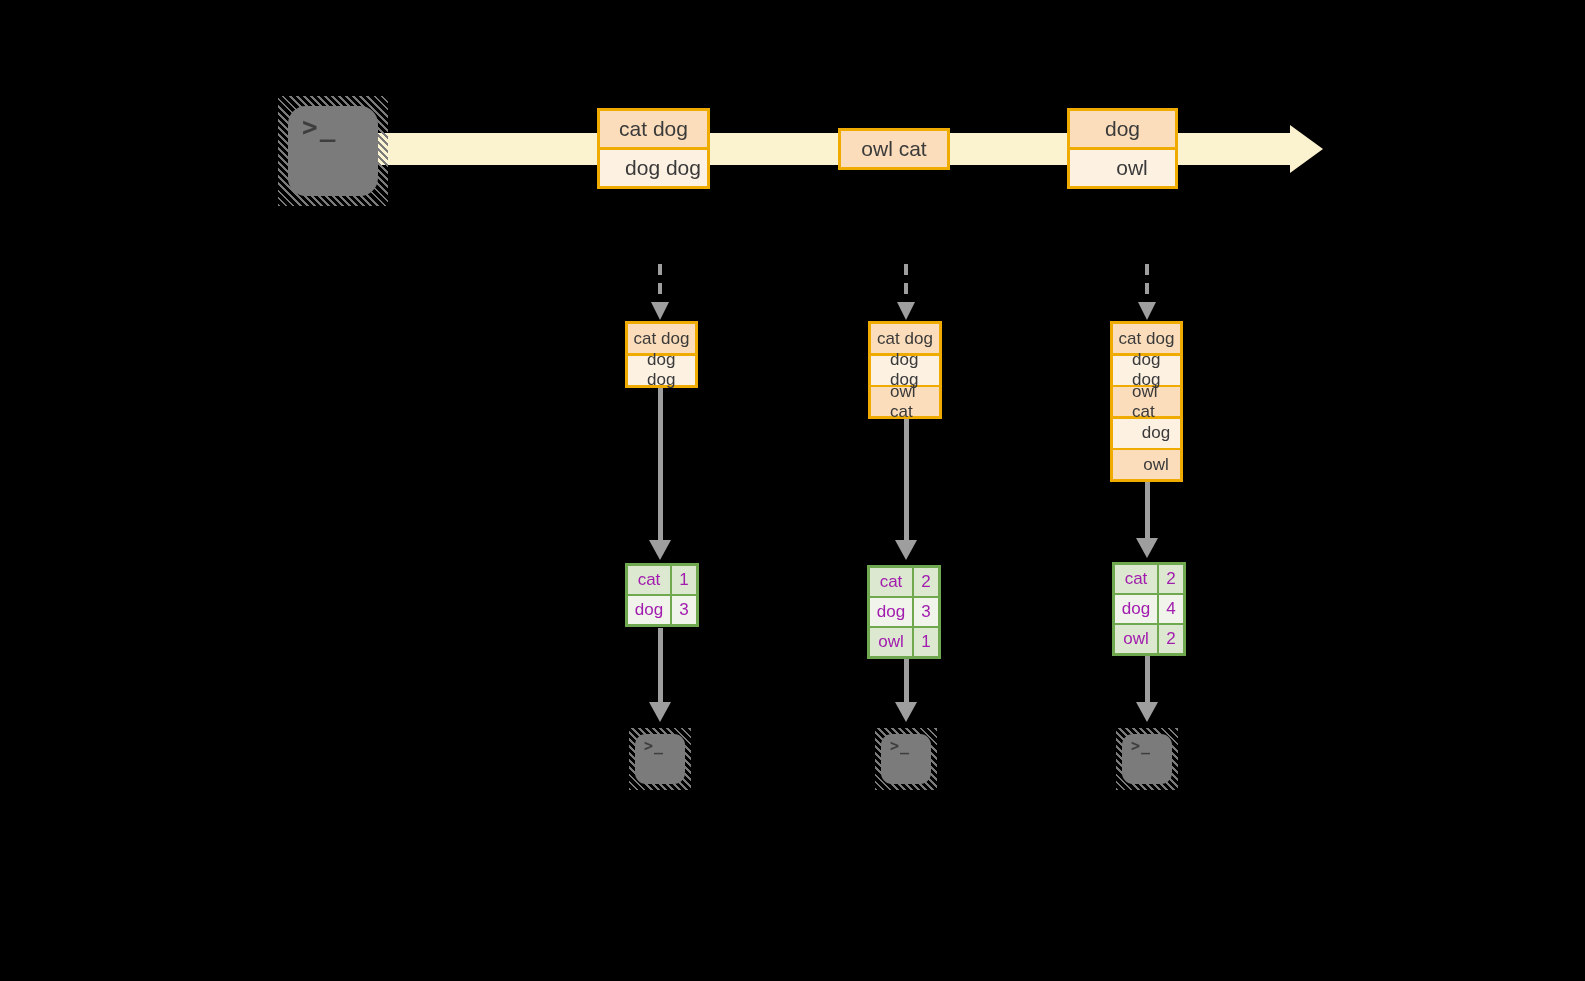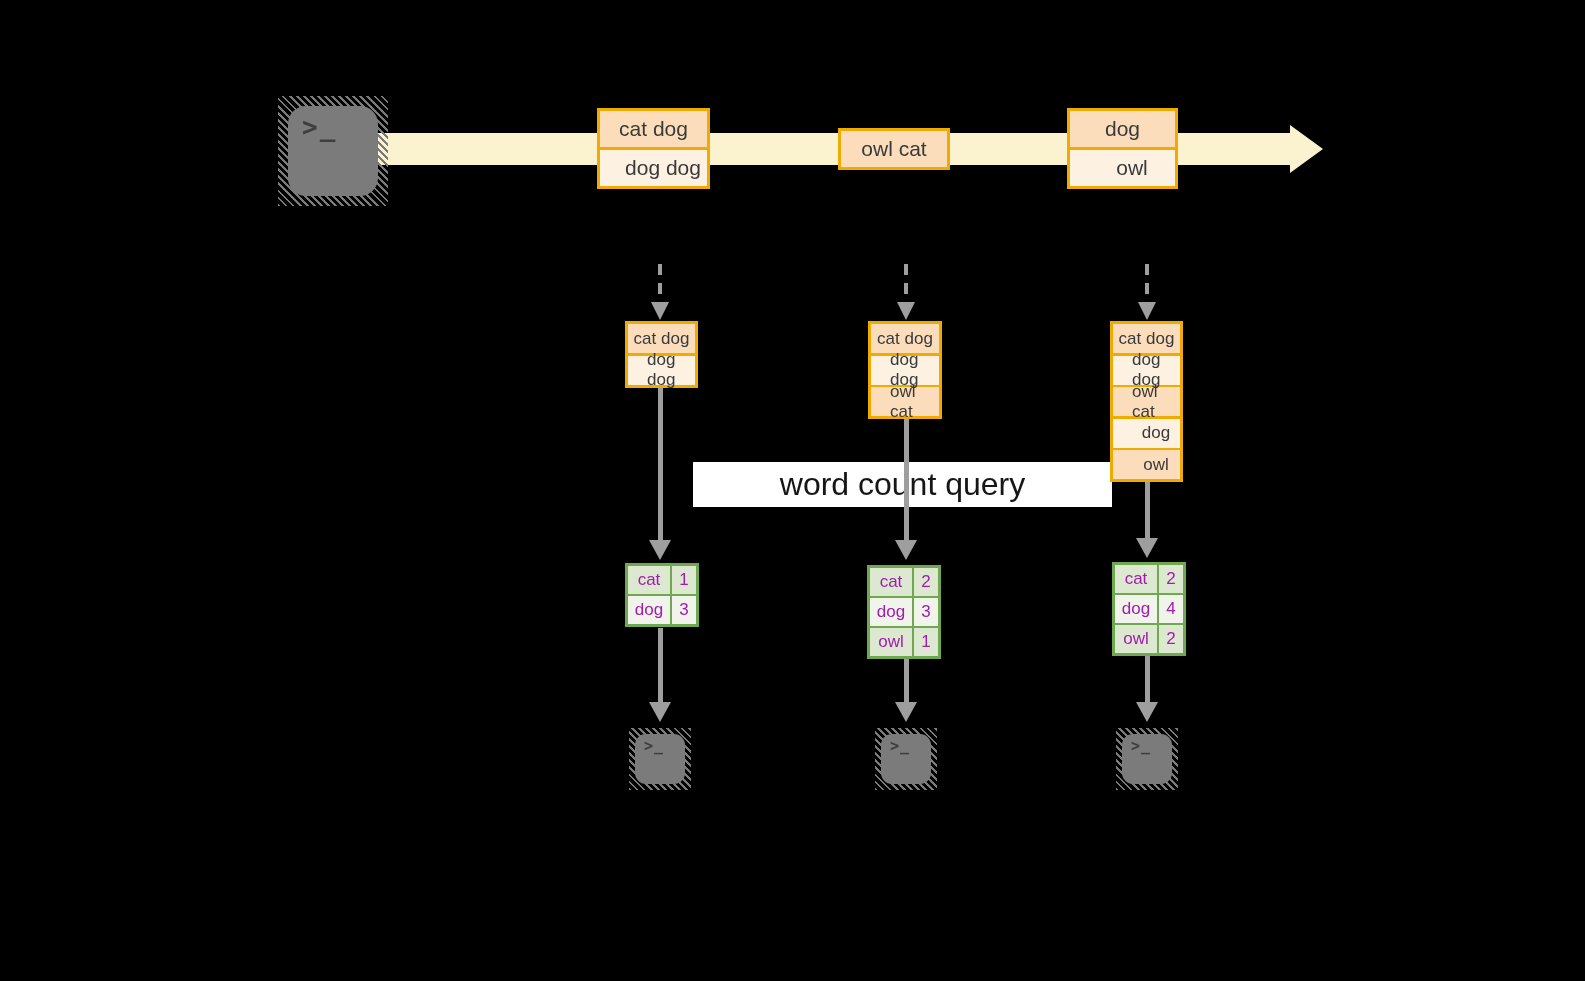--- a/index.html
+++ b/index.html
@@ -70,23 +70,20 @@
     <div class="row fill-b">dog dog</div>
   </div>
   <div class="obox msgbox" style="left:838px;top:128px;width:106px;">
     <div class="row fill-a">owl cat</div>
   </div>
   <div class="obox msgbox" style="left:1067px;top:108px;width:105px;">
     <div class="row fill-a">dog</div>
     <div class="row fill-b">owl</div>
   </div>
 
-  <div class="query-band">
-    <span>word count query</span>
-  </div>
 
   <div class="aline dashed" style="left:658px;top:264px;height:38px;"></div>
   <div class="ahead small" style="left:651px;top:302px;"></div>
   <div class="aline dashed" style="left:904px;top:264px;height:38px;"></div>
   <div class="ahead small" style="left:897px;top:302px;"></div>
   <div class="aline dashed" style="left:1145px;top:264px;height:38px;"></div>
   <div class="ahead small" style="left:1138px;top:302px;"></div>
 
   <div class="obox statebox" style="left:625px;top:321px;width:67px;">
     <div class="row fill-a">cat dog</div>

